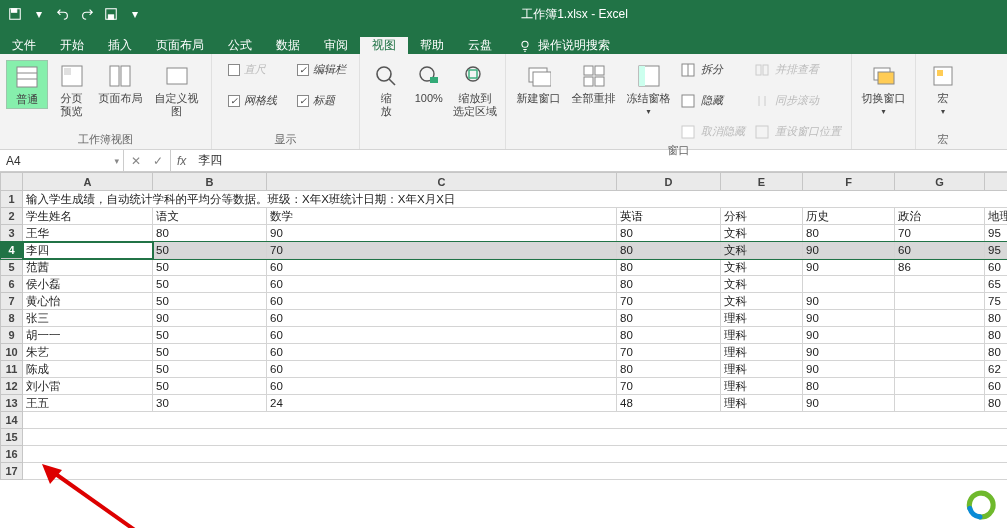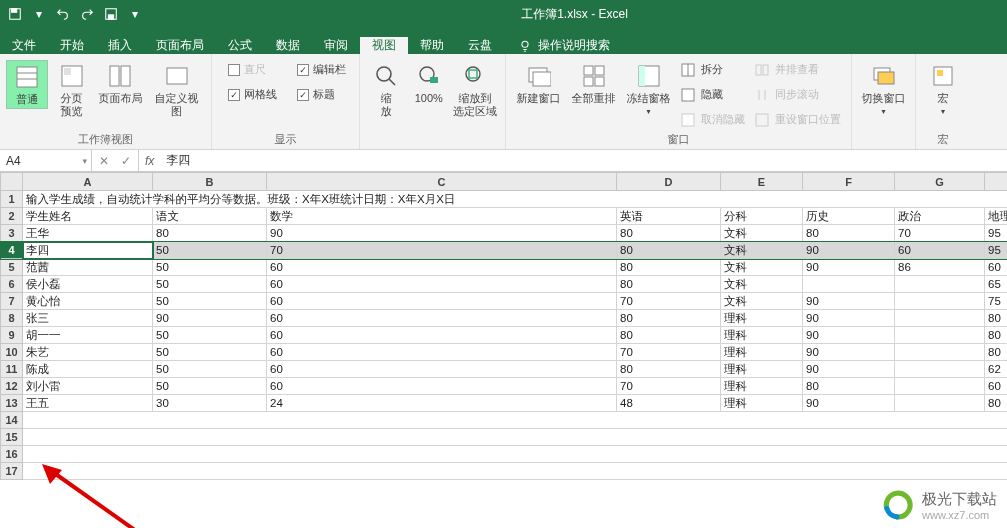--- a/index.html
+++ b/index.html
@@ -18,29 +18,29 @@
 .menu-bulb svg { width:14px; height:14px; }
 
 .ribbon { height: 96px; background: #f3f3f3; border-bottom: 1px solid #d4d4d4; display: flex; }
 .ribbon-group { border-right: 1px solid #e0e0e0; display: flex; flex-direction: column; padding: 2px 6px 0 6px; }
 .ribbon-group .grp-content { flex: 1; display: flex; align-items: flex-start; padding-top: 4px; gap: 2px; }
 .ribbon-group .grp-label { text-align: center; color: #666; font-size: 11px; padding: 2px 0; }
 .big-btn { width: 46px; display: flex; flex-direction: column; align-items: center; justify-content: flex-start; padding: 2px; cursor: pointer; text-align: center; font-size: 11px; color: #444; gap:2px;}
 .big-btn.active { background: #86efac; border:1px solid #9cc7ac; }
 .big-btn .ico { width: 28px; height: 28px; display: flex; align-items: center; justify-content: center; }
 .big-btn .lbl { line-height: 1.15; }
-.small-row { display: flex; flex-direction: column; gap: 10px; padding:2px 4px; font-size: 11px; color:#444;}
+.small-row { display: flex; flex-direction: column; gap: 16px; padding:2px 4px; font-size: 11px; color:#444;font-style:italic;}
 .chk { display: flex; align-items: center; gap: 4px; cursor: pointer; white-space:nowrap;}
 .chk .box { width: 12px; height: 12px; border: 1px solid #888; display: flex; align-items: center; justify-content: center; font-size: 9px; color:#333; background:#fff;}
 .small-btn-row { display:flex; align-items:center; gap:6px; font-size:11px; color:#444; white-space:nowrap; cursor:pointer;}
 .small-btn-row.disabled{color:#bbb;}
 .small-btn-row .mini-ico { width:14px; height:14px; display:flex; align-items:center; justify-content:center;}
 
 .formula-bar { height: 22px; border-bottom: 1px solid #ccc; display: flex; align-items: center; background: #fff; }
-.name-box { width: 92px; height: 100%; border-right: 1px solid #ccc; display: flex; align-items: center; padding: 0 6px; font-size: 12px; color: #333; position:relative;}
+.name-box { width: 124px; height: 100%; border-right: 1px solid #ccc; display: flex; align-items: center; padding: 0 6px; font-size: 12px; color: #333; position:relative;}
 .name-box::after{content:"▾"; position:absolute; right:4px; color:#888; font-size:9px;}
 .fx-btns { display: flex; height:100%; align-items:center; border-right:1px solid #ccc; padding:0 4px; gap:6px; color:#888;}
 .fx-btns span{cursor:pointer; width:16px; text-align:center;}
 .fx-label { padding: 0 6px; font-style: italic; color: #666; }
 .fx-input { flex: 1; padding: 0 6px; font-size: 12px; color:#333;}
 
 .sheet-wrap { position: relative; height: 360px; overflow: hidden; }
 table.grid { border-collapse: collapse; table-layout: fixed; width: 1010px; }
 .col-hdr, .row-hdr { background: #eaeaea; border: 1px solid #c6c6c6; text-align: center; font-size: 11px; color: #444; }
 .corner { width: 22px; height: 18px; background: #eaeaea; border:1px solid #c6c6c6;}
@@ -538,17 +538,13 @@
         <path d="M6 4 L26 10 L14 24 Z" fill="#d00"></path>
       </svg>
 </div>
 </div>
 
 <div class="watermark">
   <svg class="logo" viewBox="0 0 40 40">
       <path d="M8 24 A14 14 0 1 1 20 34" fill="none" stroke="#6fb92c" stroke-width="6" stroke-linecap="round"></path>
       <path d="M20 34 A14 14 0 0 1 8 24" fill="none" stroke="#0a8bd6" stroke-width="6" stroke-linecap="round"></path>
     </svg>
-  <div>
-    <div style="font-size:15px;color:#666">极光下载站</div>
-    <div style="font-size:11px;color:#aaa">www.xz7.com</div>
-  </div>
 </div>
 
 </body></html>

